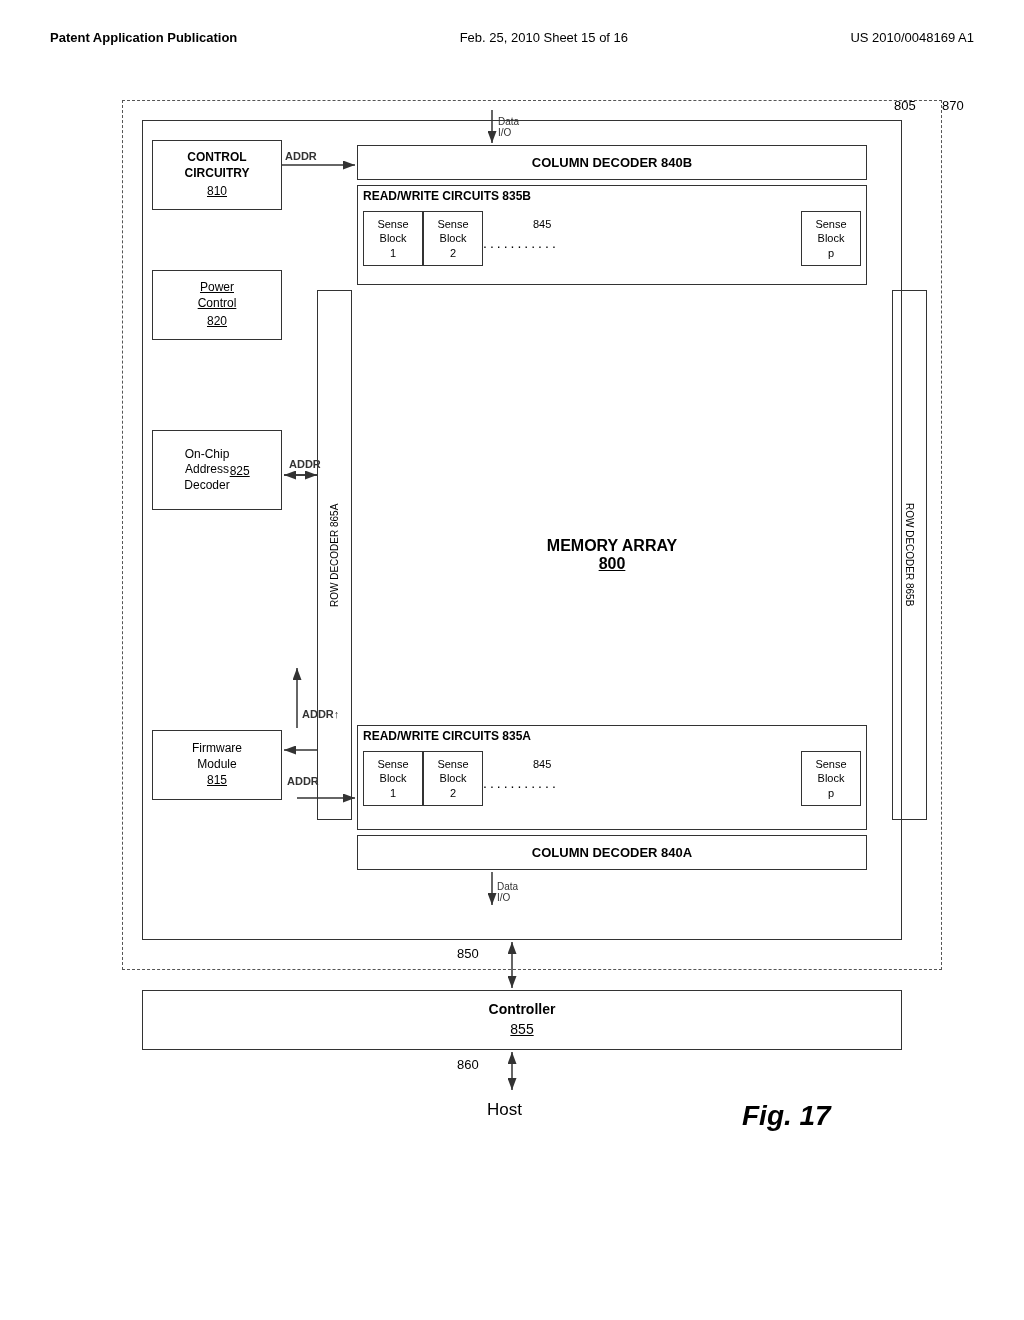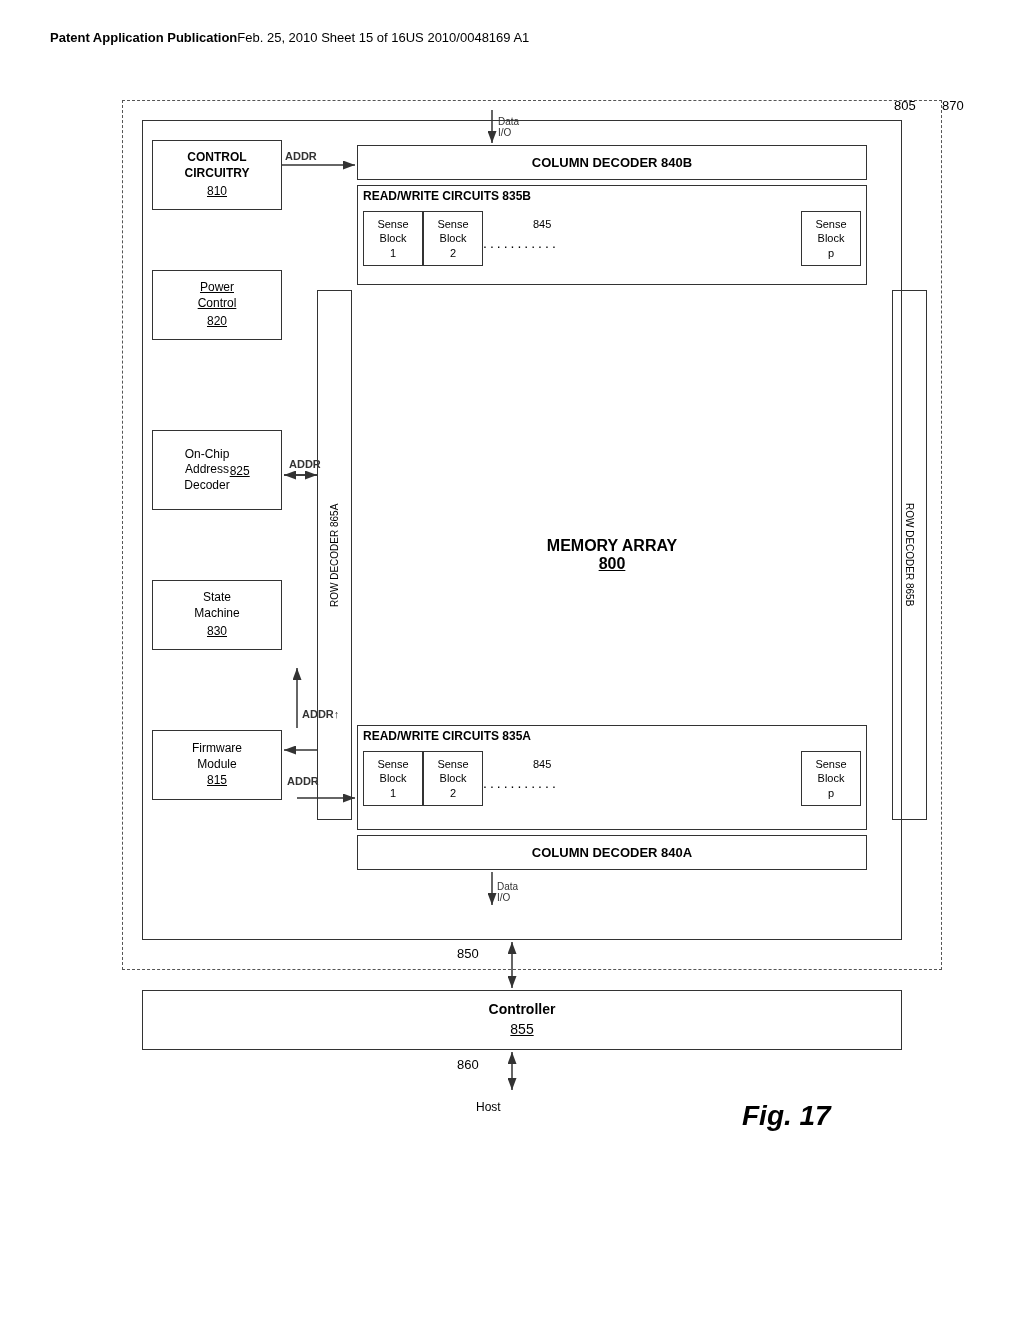--- a/index.html
+++ b/index.html
@@ -15,20 +15,21 @@
     .page {
       width: 1024px;
       height: 1320px;
       background: #fff;
       position: relative;
       padding: 30px 50px;
     }
 
     .header {
       display: flex;
+      justify-content: space-between;
       align-items: center;
       font-size: 13px;
       margin-bottom: 40px;
       padding-bottom: 5px;
     }
 
     .header-left { font-weight: bold; }
     .header-center { font-size: 13px; }
     .header-right { font-size: 13px; }
 
@@ -355,24 +356,20 @@
     <div class="power-control">
       <div style="font-size:12px;line-height:1.3;text-align:center;text-decoration:underline;">Power<br>Control</div>
       <div style="text-decoration:underline;font-size:12px;margin-top:2px;">820</div>
     </div>
 
     <div class="on-chip">
       <div style="font-size:12px;line-height:1.3;text-align:center;">On-Chip<br>Address<br>Decoder</div>
       <div style="text-decoration:underline;font-size:12px;margin-top:2px;">825</div>
     </div>
 
-    <div class="state-machine">
-      <div style="font-size:12px;line-height:1.3;text-align:center;">State<br>Machine</div>
-      <div style="text-decoration:underline;font-size:12px;margin-top:2px;">830</div>
-    </div>
 
     <div class="firmware-module">
       <div style="font-size:12px;line-height:1.3;text-align:center;">Firmware<br>Module</div>
       <div style="text-decoration:underline;font-size:12px;margin-top:0;">815</div>
     </div>
 
     <div class="row-decoder-left">
       <span>ROW DECODER 865A</span>
     </div>
 
@@ -467,18 +464,18 @@
 
       <line x1="450" y1="852" x2="450" y2="898" stroke="#333" stroke-width="1.5" marker-end="url(#arrowhead)" marker-start="url(#arrowhead-left)"></line>
 
       <line x1="450" y1="962" x2="450" y2="1000" stroke="#333" stroke-width="1.5" marker-end="url(#arrowhead)" marker-start="url(#arrowhead-left)"></line>
     </svg>
 
     <span style="position:absolute;left:395px;top:856px;font-size:13px;">850</span>
 
     <span style="position:absolute;left:395px;top:967px;font-size:13px;">860</span>
 
-    <span style="position:absolute;left:414px;top:1010px;font-size:12px;">Host</span>
+    <span style="position:absolute;left:425px;top:1010px;font-size:17px;">Host</span>
 
     <span class="fig-label">Fig. 17</span>
 
   </div>
 </div>
 
 </body></html>

